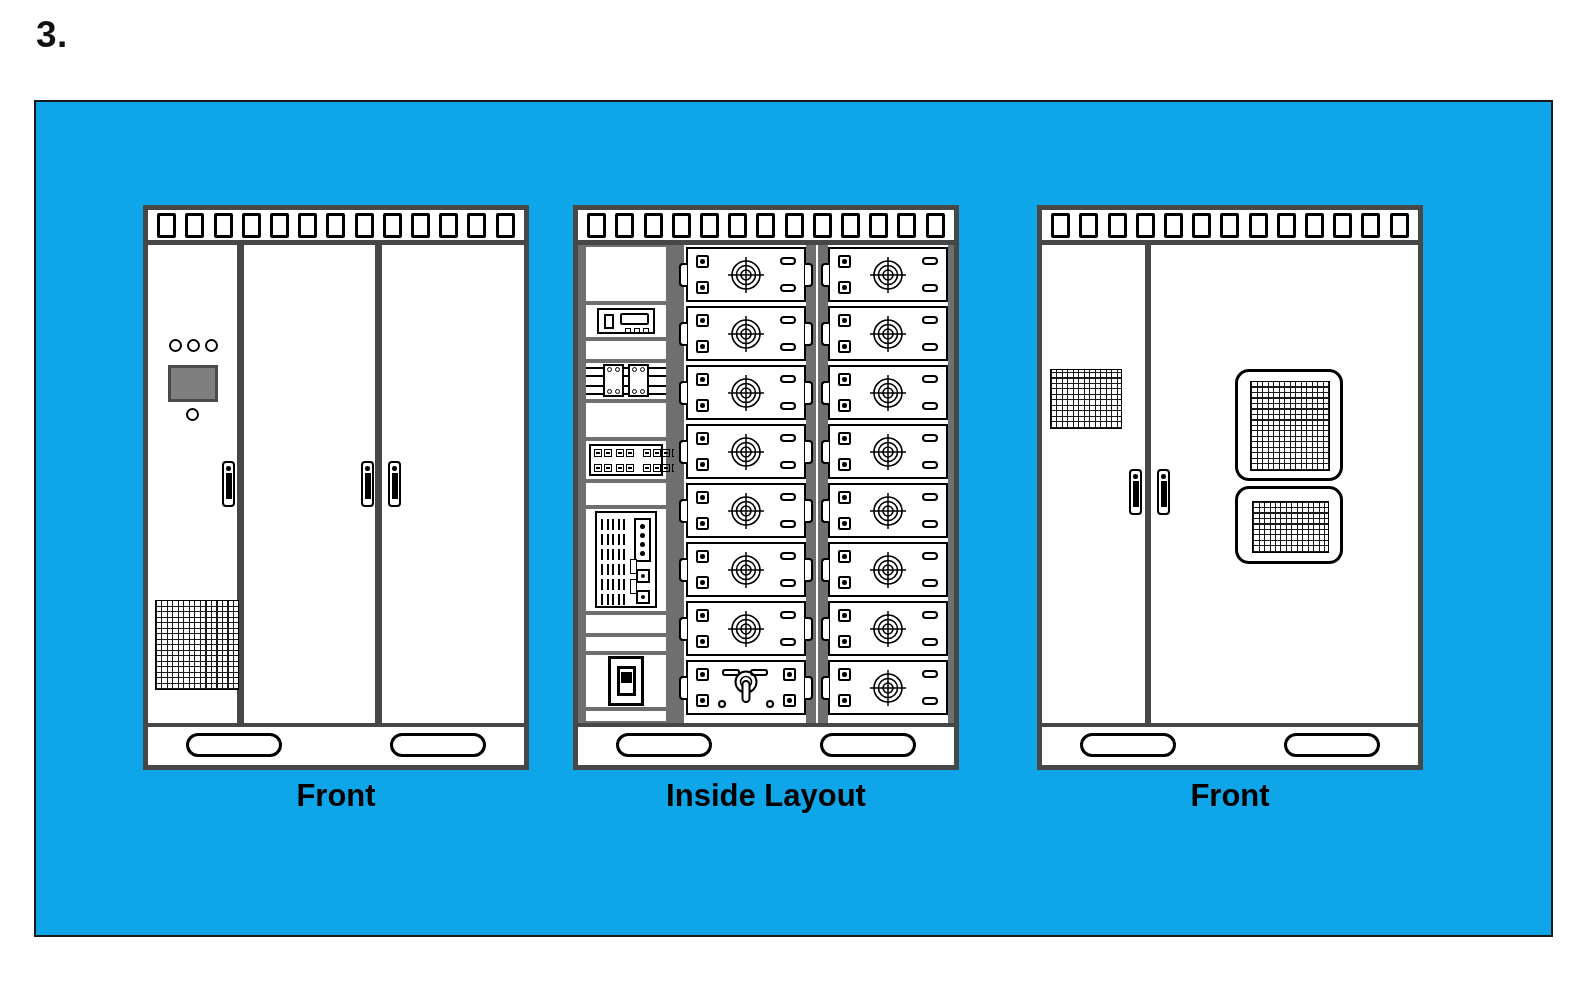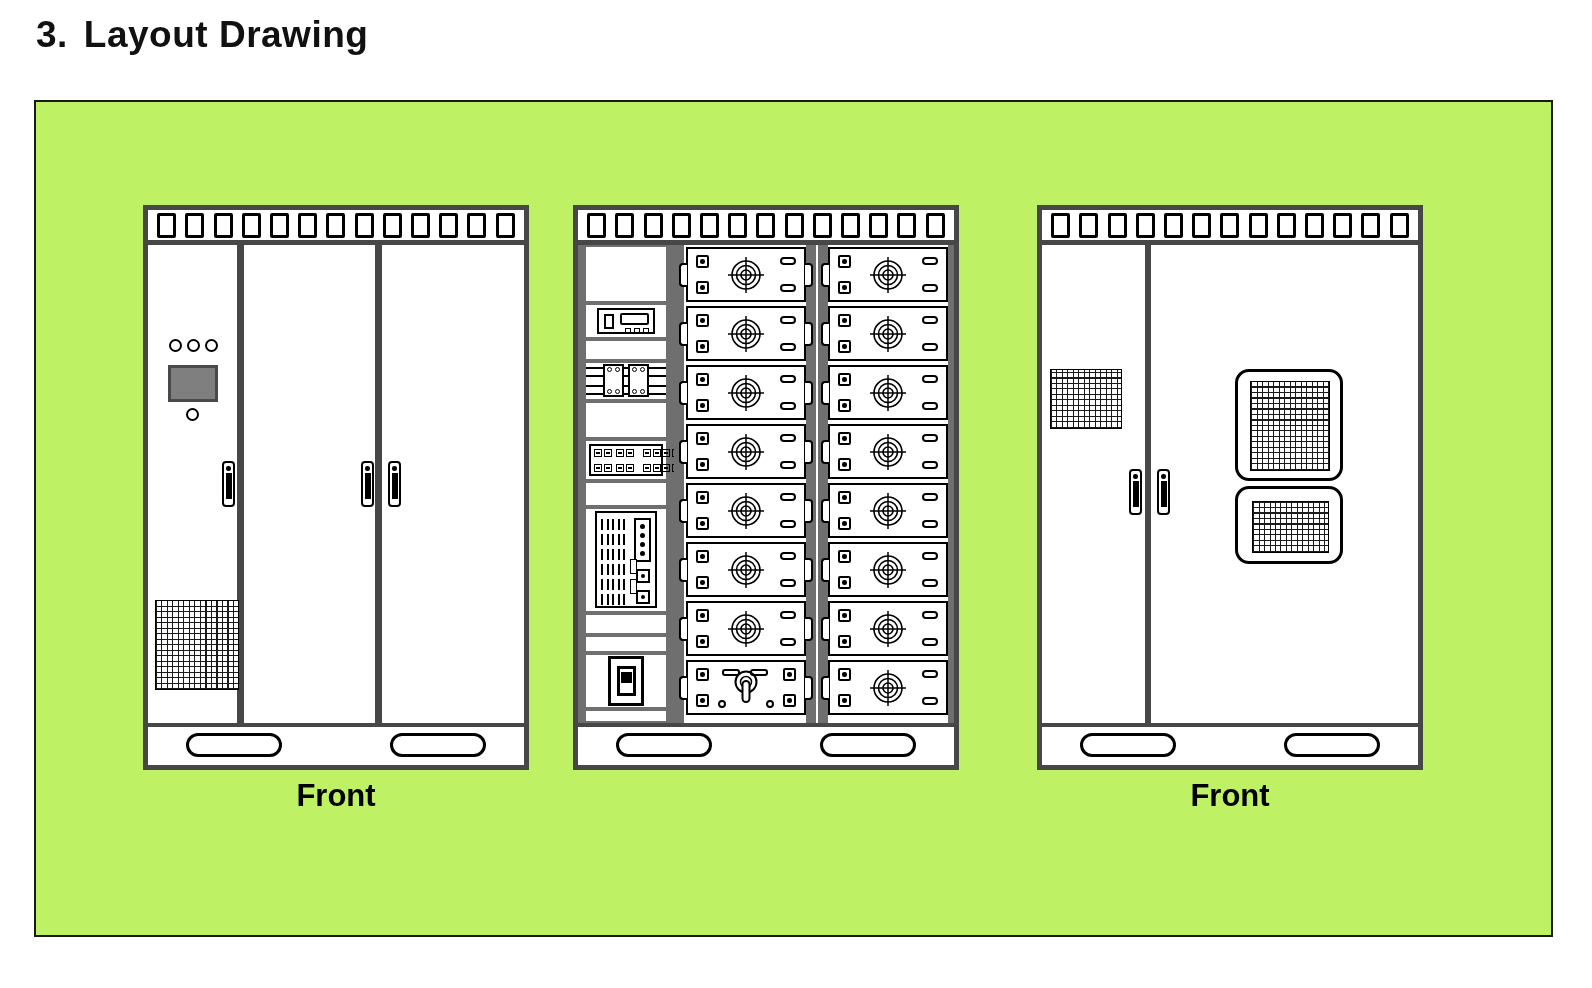--- a/index.html
+++ b/index.html
@@ -5,21 +5,21 @@
   * { box-sizing: border-box; margin: 0; padding: 0; }
   html,body { width:1592px; height:988px; background:#fff; font-family:"Liberation Sans", sans-serif; }
   .page { position:relative; width:1592px; height:988px; background:var(--paper,#fff); overflow:hidden; }
 
   
   .heading { position:absolute; left:36px; top:14px; display:flex; gap:16px;
              font-size:37px; font-weight:700; color:#111; letter-spacing:.5px; }
 
   
   .figure-box { position:absolute; left:34px; top:100px; width:1519px; height:837px;
-                border:2px solid #1a1a1a; background:#bef264; }
+                border:2px solid #1a1a1a; background:#0ea5e9; }
 
   .view { position:absolute; top:103px; width:386px; }
   .view-front { left:107px; } .view-inside { left:537px; } .view-back { left:1001px; }
   .view-label { margin-top:8px; text-align:center; font-size:31px; font-weight:700; color:#000; }
 
   
   .cabinet { position:relative; width:386px; height:565px; border:5px solid var(--frame,#474747); background:#fff; }
   .cab-header { height:35px; border-bottom:5px solid var(--frame,#474747); }
   .vents { display:flex; height:100%; width:100%; align-items:center; justify-content:space-evenly; }
   .vent { width:19px; height:25px; border:3.5px solid #000; border-radius:2px; background:#fff; }
@@ -121,21 +121,20 @@
   .center-abs { position:absolute; left:50%; top:50%; transform:translate(-50%,-50%); }
   svg { display:block; }
 </style>
 </head>
 <body>
 
 <div class="page">
 
   <h2 class="heading">
     <span>3.</span>
-    <span>Layout Drawing</span>
   </h2>
 
   <div class="figure-box">
 
     <div class="view view-front">
       <div class="cabinet">
         <div class="cab-header">
           <div class="vents">
             <div class="vent"></div>
           <div class="vent"></div>
@@ -537,20 +536,21 @@
               </div>
               </div>
           </div>
 
         </div>
         <div class="cab-base">
           <div class="base-slot slot-left"></div>
           <div class="base-slot slot-right"></div>
         </div>
       </div>
+      <div class="view-label">Inside Layout</div>
     </div>
 
     <div class="view view-back">
       <div class="cabinet">
         <div class="cab-header">
           <div class="vents">
             <div class="vent"></div>
           <div class="vent"></div>
               <div class="vent"></div>
               <div class="vent"></div>

